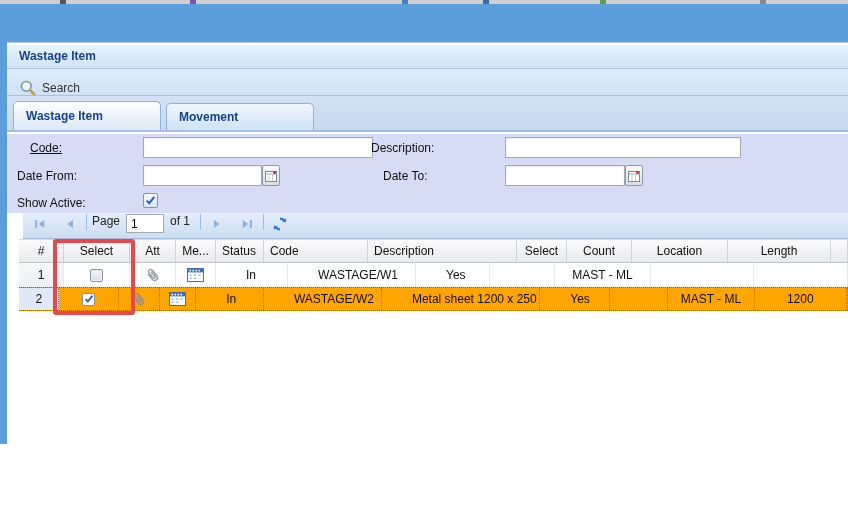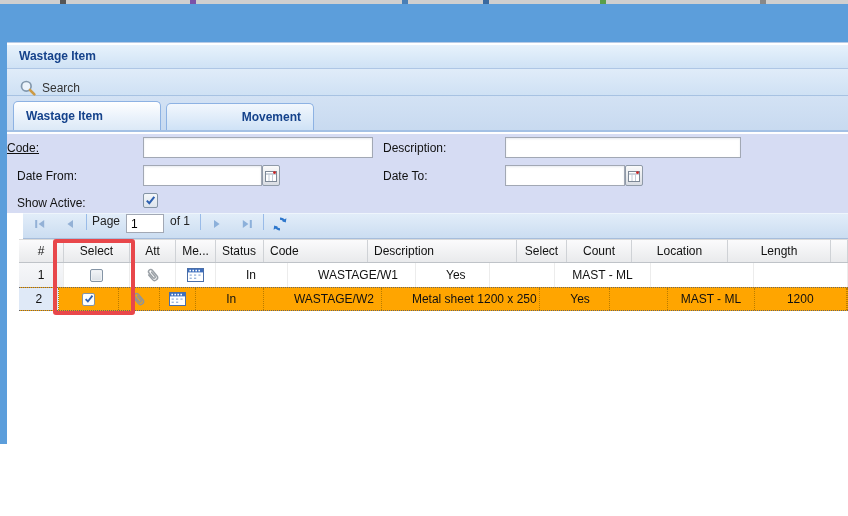--- a/index.html
+++ b/index.html
@@ -114,29 +114,29 @@
           <line x1="11" y1="11" x2="15.4" y2="15.4" stroke="#cc9a45" stroke-width="2.6" stroke-linecap="round"></line>
         </svg>
       </span>
       <span>Search</span>
     </div>
 
     <div class="tab-strip">
       <div class="tab active" style="color:#15428B;">
         <span>Wastage Item</span>
       </div>
-      <div class="tab inactive" style="color:#15428B;text-align:right;">
+      <div class="tab inactive" style="color:#15428B;">
         <span>Movement</span>
       </div>
     </div>
 
     <div class="form-area">
-      <span class="f-label" style="left:0;top:4px;text-decoration:underline;">Code:</span>
+      <span class="f-label" style="left:23px;top:4px;text-decoration:underline;">Code:</span>
       <input class="tf" style="left: 136px; top: 3px; width: 230px;" value="">
-      <span class="f-label" style="left:376px;top:4px;">Description:</span>
+      <span class="f-label" style="left:364px;top:4px;">Description:</span>
       <input class="tf" style="left: 498px; top: 3px; width: 236px;" value="">
 
       <span class="f-label" style="left:10px;top:32px;">Date From:</span>
       <input class="tf" style="left: 136px; top: 31px; width: 119px;" value="">
       <span class="date-trigger" style="left:255px;top:31px;">
         <svg width="12" height="12" viewBox="0 0 12 12">
           <rect x="0.5" y="1.5" width="11" height="10" fill="#fff" stroke="#7d8896"></rect>
           <line x1="1" y1="4" x2="11" y2="4" stroke="#9aa7b8" stroke-width="1"></line>
           <line x1="4" y1="4" x2="4" y2="11" stroke="#c3ccd8" stroke-width="1"></line>
           <line x1="7.5" y1="4" x2="7.5" y2="11" stroke="#c3ccd8" stroke-width="1"></line>

